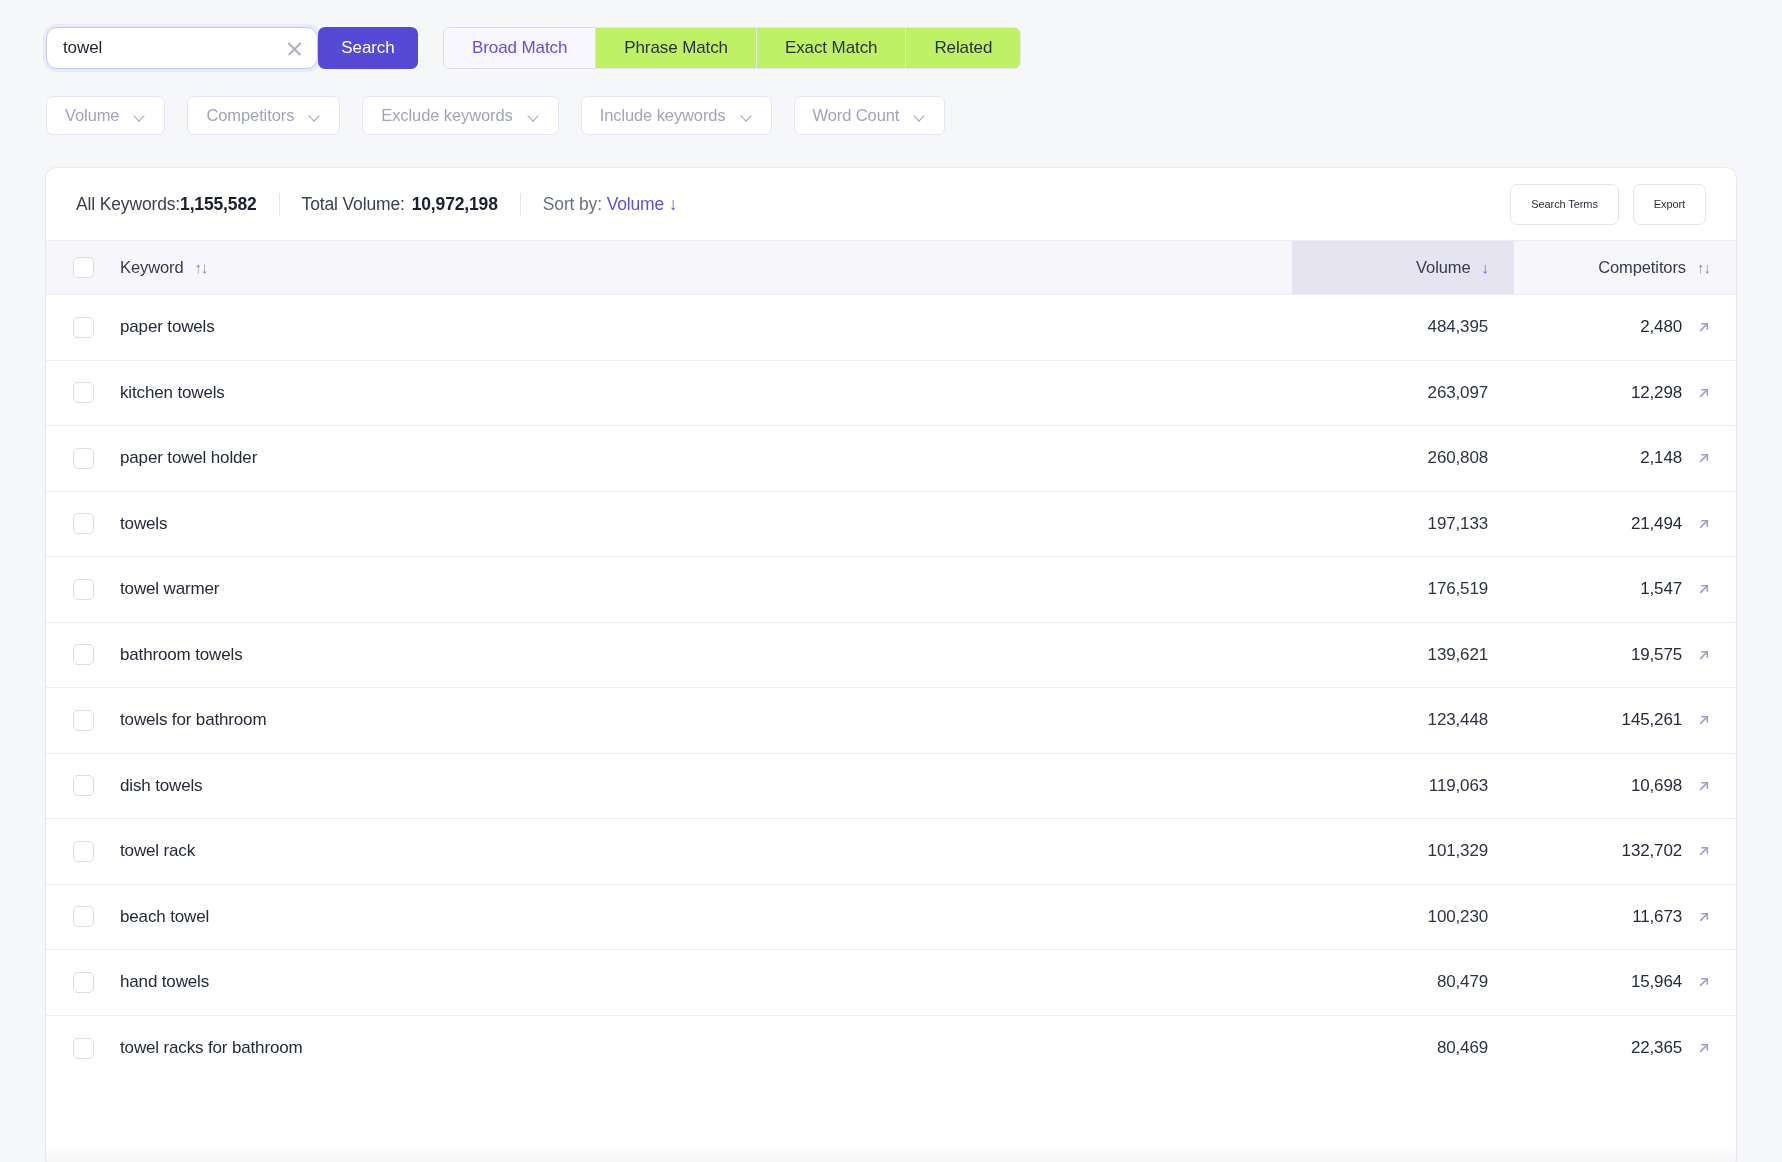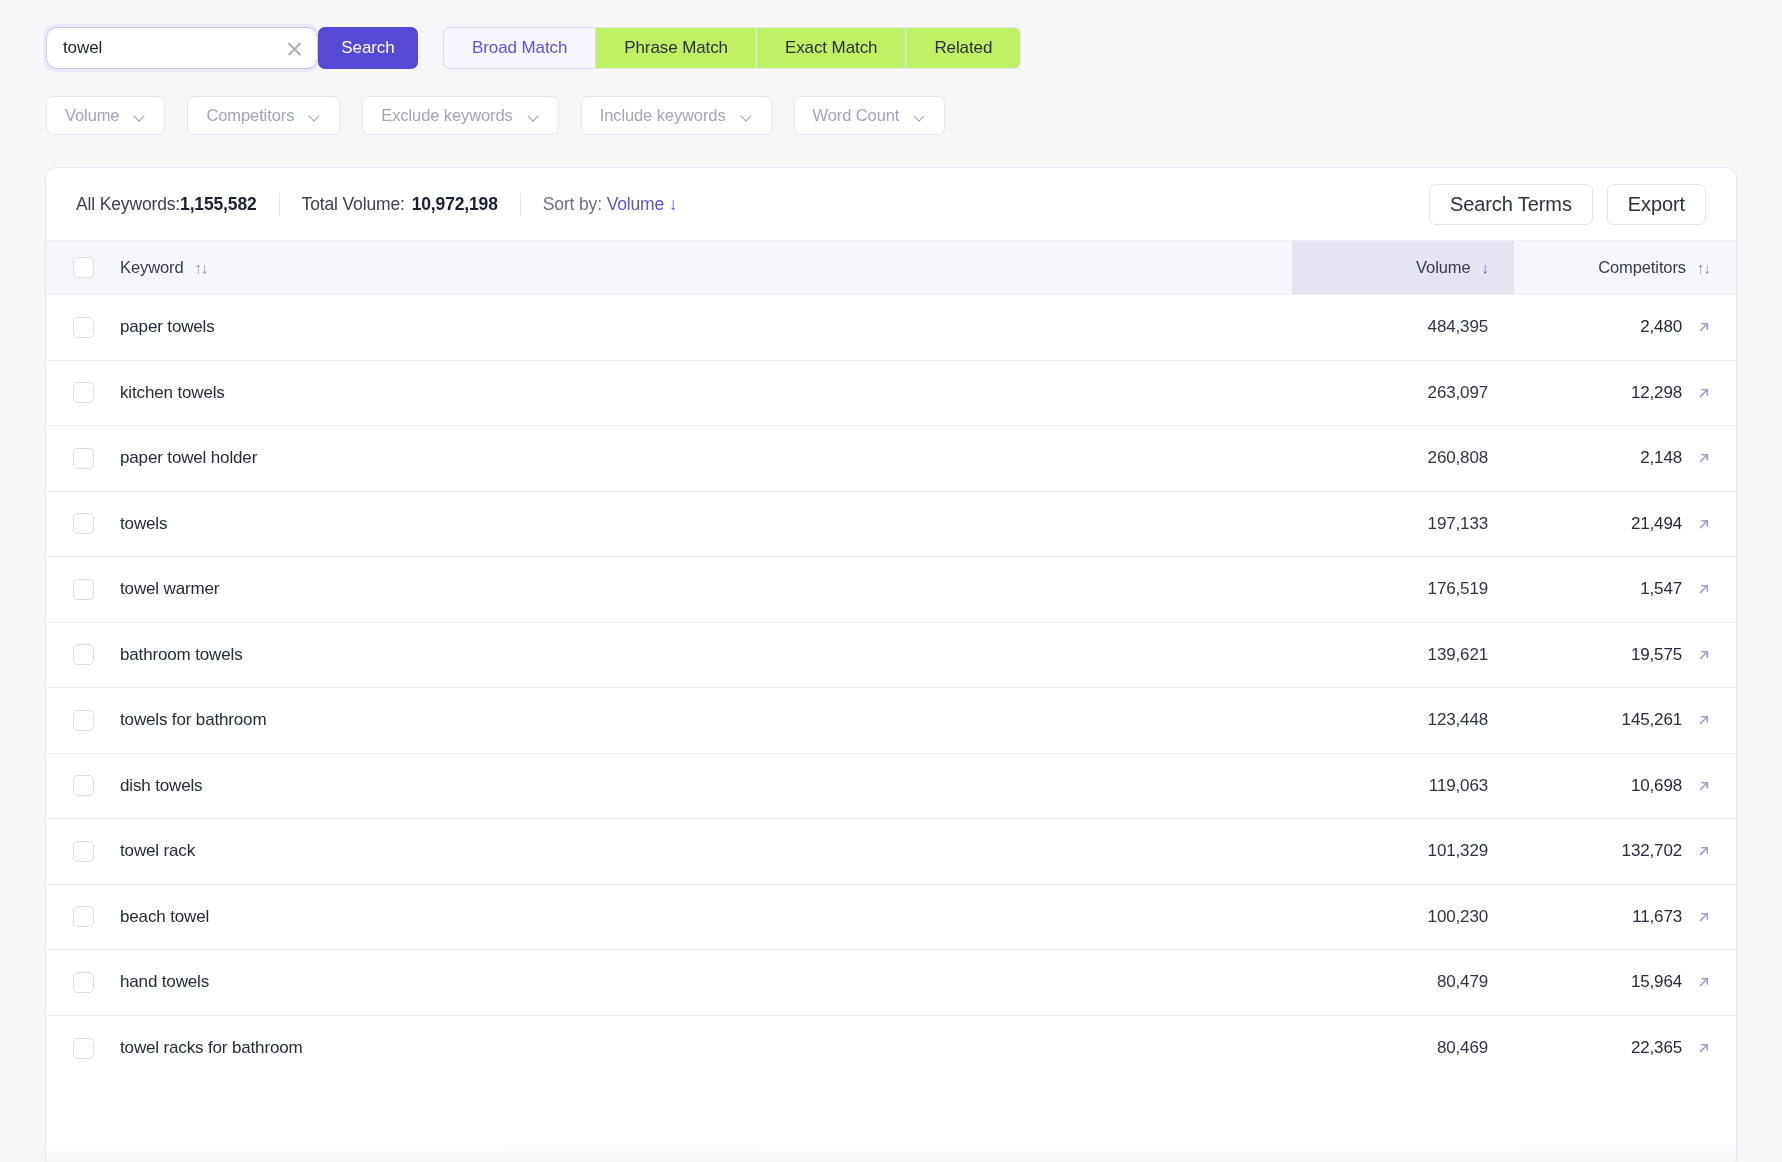--- a/index.html
+++ b/index.html
@@ -193,21 +193,21 @@
     align-items: center;
     gap: 14px;
   }
   .ghost-btn {
     height: 41px;
     padding: 0 20px;
     background: #ffffff;
     border: 1px solid #e4e4ee;
     border-radius: 7px;
     font-family: "Liberation Sans", sans-serif;
-    font-size: 20px;
+    font-size: 11px;
     color: #2b303b;
     cursor: pointer;
     letter-spacing: -0.1px;
   }
 
   
   .tbl { width: 100%; border-collapse: collapse; table-layout: fixed; }
   .tbl th, .tbl td { padding: 0; }
   col.c-check { width: 74px; }
   col.c-key   { width: auto; }

